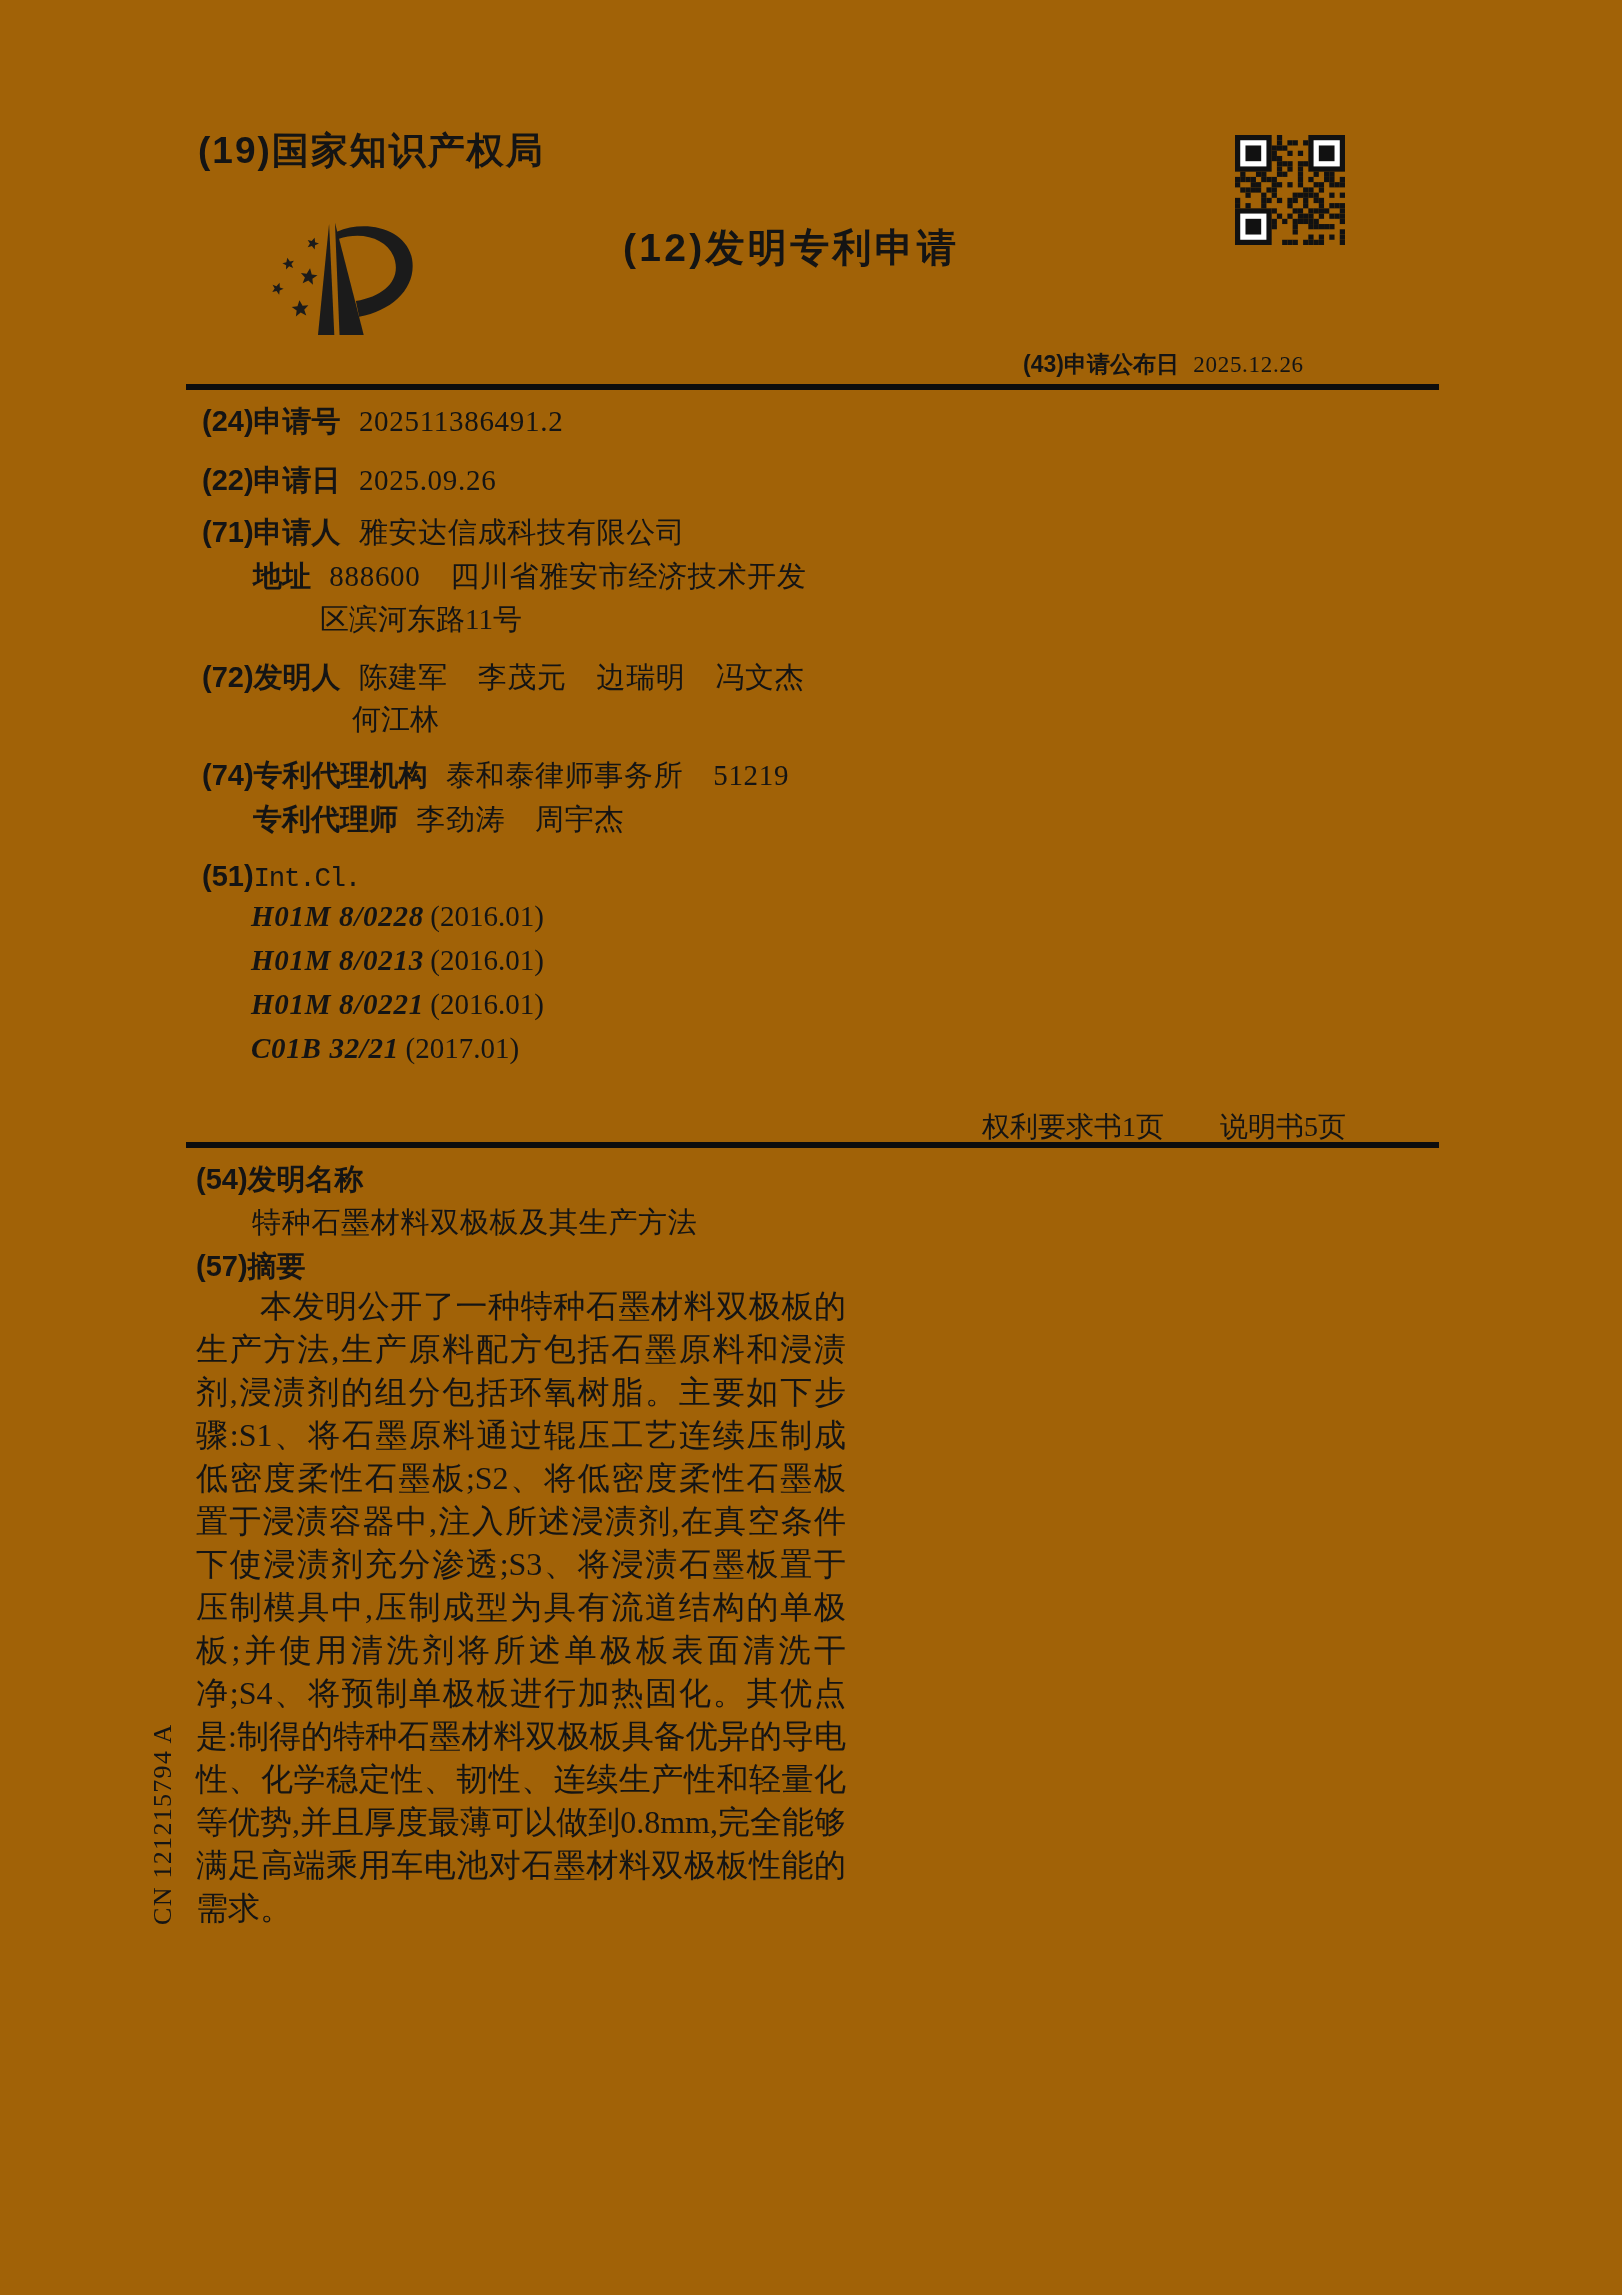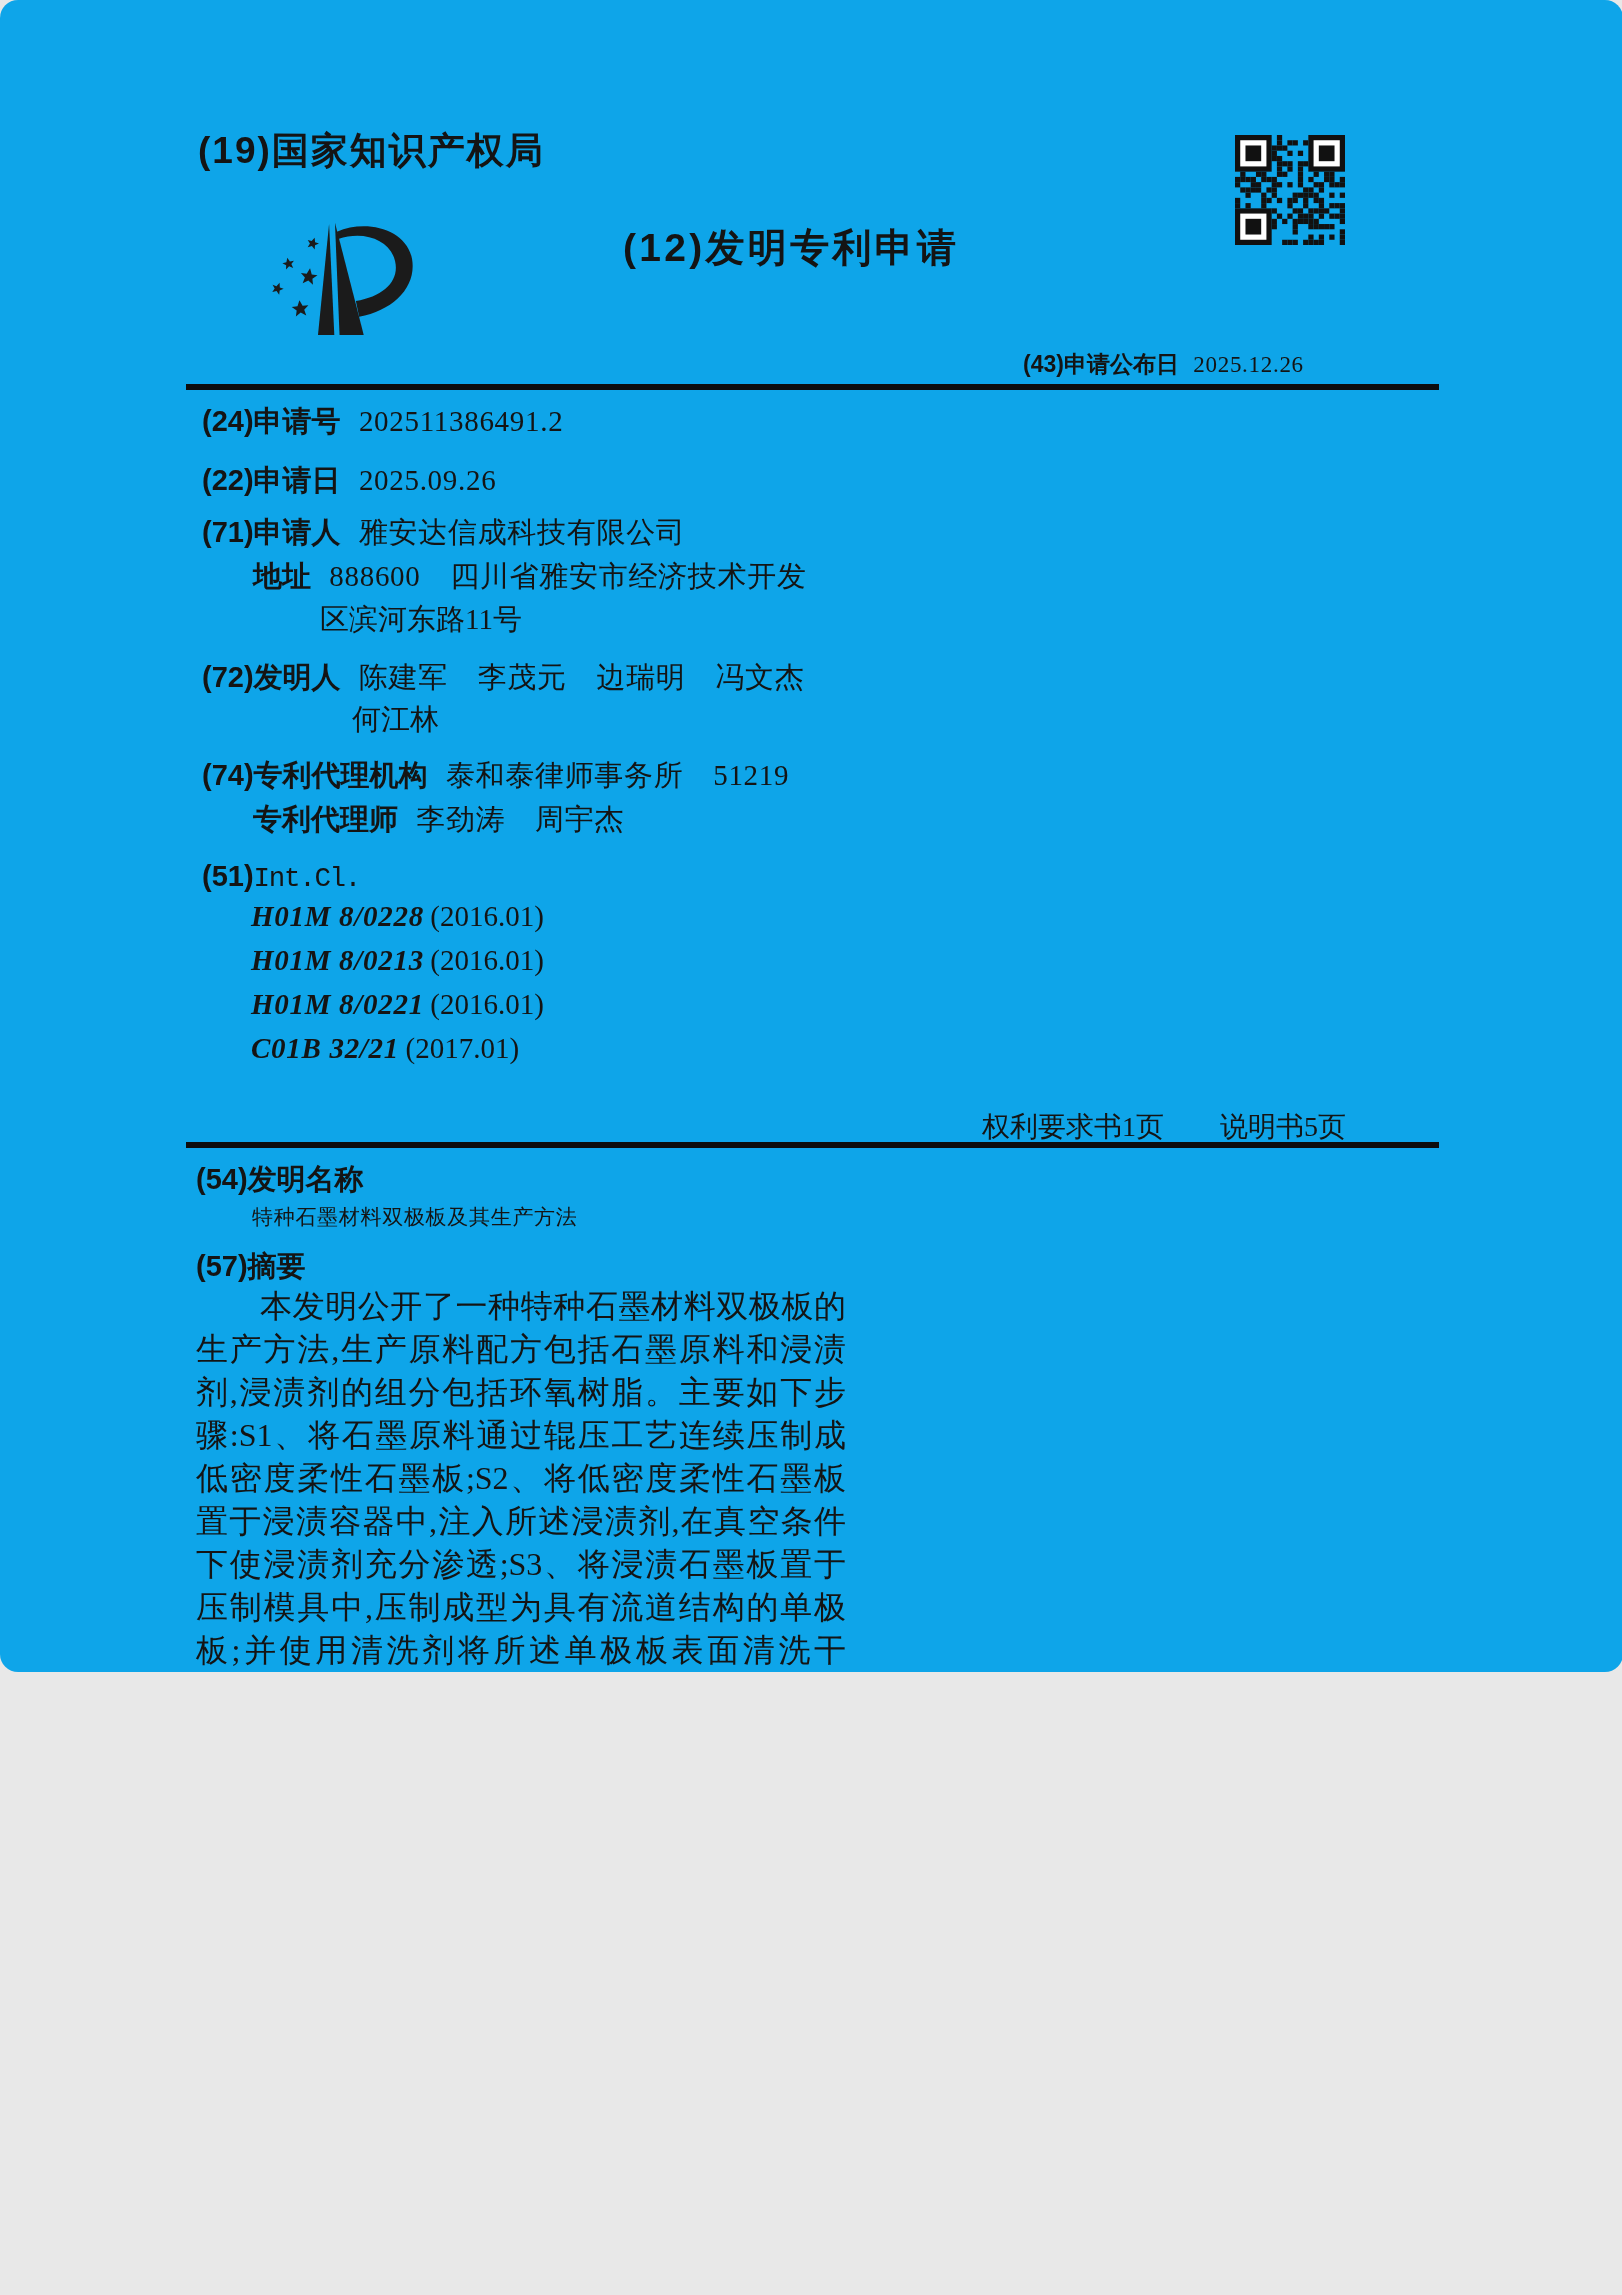--- a/index.html
+++ b/index.html
@@ -1,16 +1,16 @@
 <!DOCTYPE html>
 <html style="font-size:10.5px"><head>
 <meta charset="utf-8">
 <style>
   html,body{margin:0;padding:0;background:#e8e8e8;}
-  #page{position:relative;width:1623px;height:1672px;background:#0ea5e9;color:#141414;overflow:hidden;border-radius:18px;}
+  #page{position:relative;width:1623px;height:2295px;background:#a16207;color:#141414;overflow:hidden;}
   .sans{font-family:"Liberation Sans",sans-serif;}
   .serif{font-family:"Liberation Serif",serif;}
   .abs{position:absolute;white-space:nowrap;}
   .lbl{font-family:"Liberation Sans",sans-serif;font-weight:700;}
   .val{font-family:"Liberation Serif",serif;font-weight:500;}
   .rule{position:absolute;background:#0d0d0d;height:5.9px;}
   #org-name{left:198px;top:126px;font-size:37px;font-weight:600;letter-spacing:2px;}
   #doc-type{left:623px;top:221px;font-size:39px;font-weight:700;letter-spacing:3.3px;}
   #pub-no{left:1023px;top:306px;font-size:29.4px;}
   #pub-date{left:1023px;top:349px;font-size:23px;}
@@ -31,21 +31,21 @@
   #row-51{left:202px;top:860px;font-size:29px;}
   #row-51 .intcl{font-family:"Liberation Mono",monospace;font-size:27.5px;font-weight:500;letter-spacing:-1.3px;}
   .ipc{left:251px;font-size:29px;}
   .ipc .code{font-style:italic;font-weight:600;letter-spacing:0.7px;}
   .ipc .ver{margin-left:6.5px;}
   #ipc-0{top:900px;} #ipc-1{top:944px;} #ipc-2{top:988px;} #ipc-3{top:1032px;}
   #pages-info{left:982px;top:1108px;font-size:28px;}
   #rule-top{left:186px;top:384px;width:1253px;}
   #rule-mid{left:186px;top:1142px;width:1253px;}
   #row-54{left:196px;top:1160px;font-size:29px;}
-  #inv-title{left:252px;top:1203px;font-size:21px;letter-spacing:0.7px;}
+  #inv-title{left:252px;top:1203px;font-size:29px;letter-spacing:0.7px;}
   #row-57{left:196px;top:1247px;font-size:29px;}
   #abstract{left:196px;top:1285px;width:650px;white-space:normal;font-size:32px;line-height:43px;text-align:justify;text-indent:2em;font-family:"Liberation Serif",serif;}
   #side-pub{left:148px;top:1925px;font-size:26px;letter-spacing:1.3px;transform:rotate(-90deg);transform-origin:left top;}
 </style>
 </head>
 <body>
 
 <div id="page">
 
   <div id="org-name" class="abs sans">(19)国家知识产权局</div>

